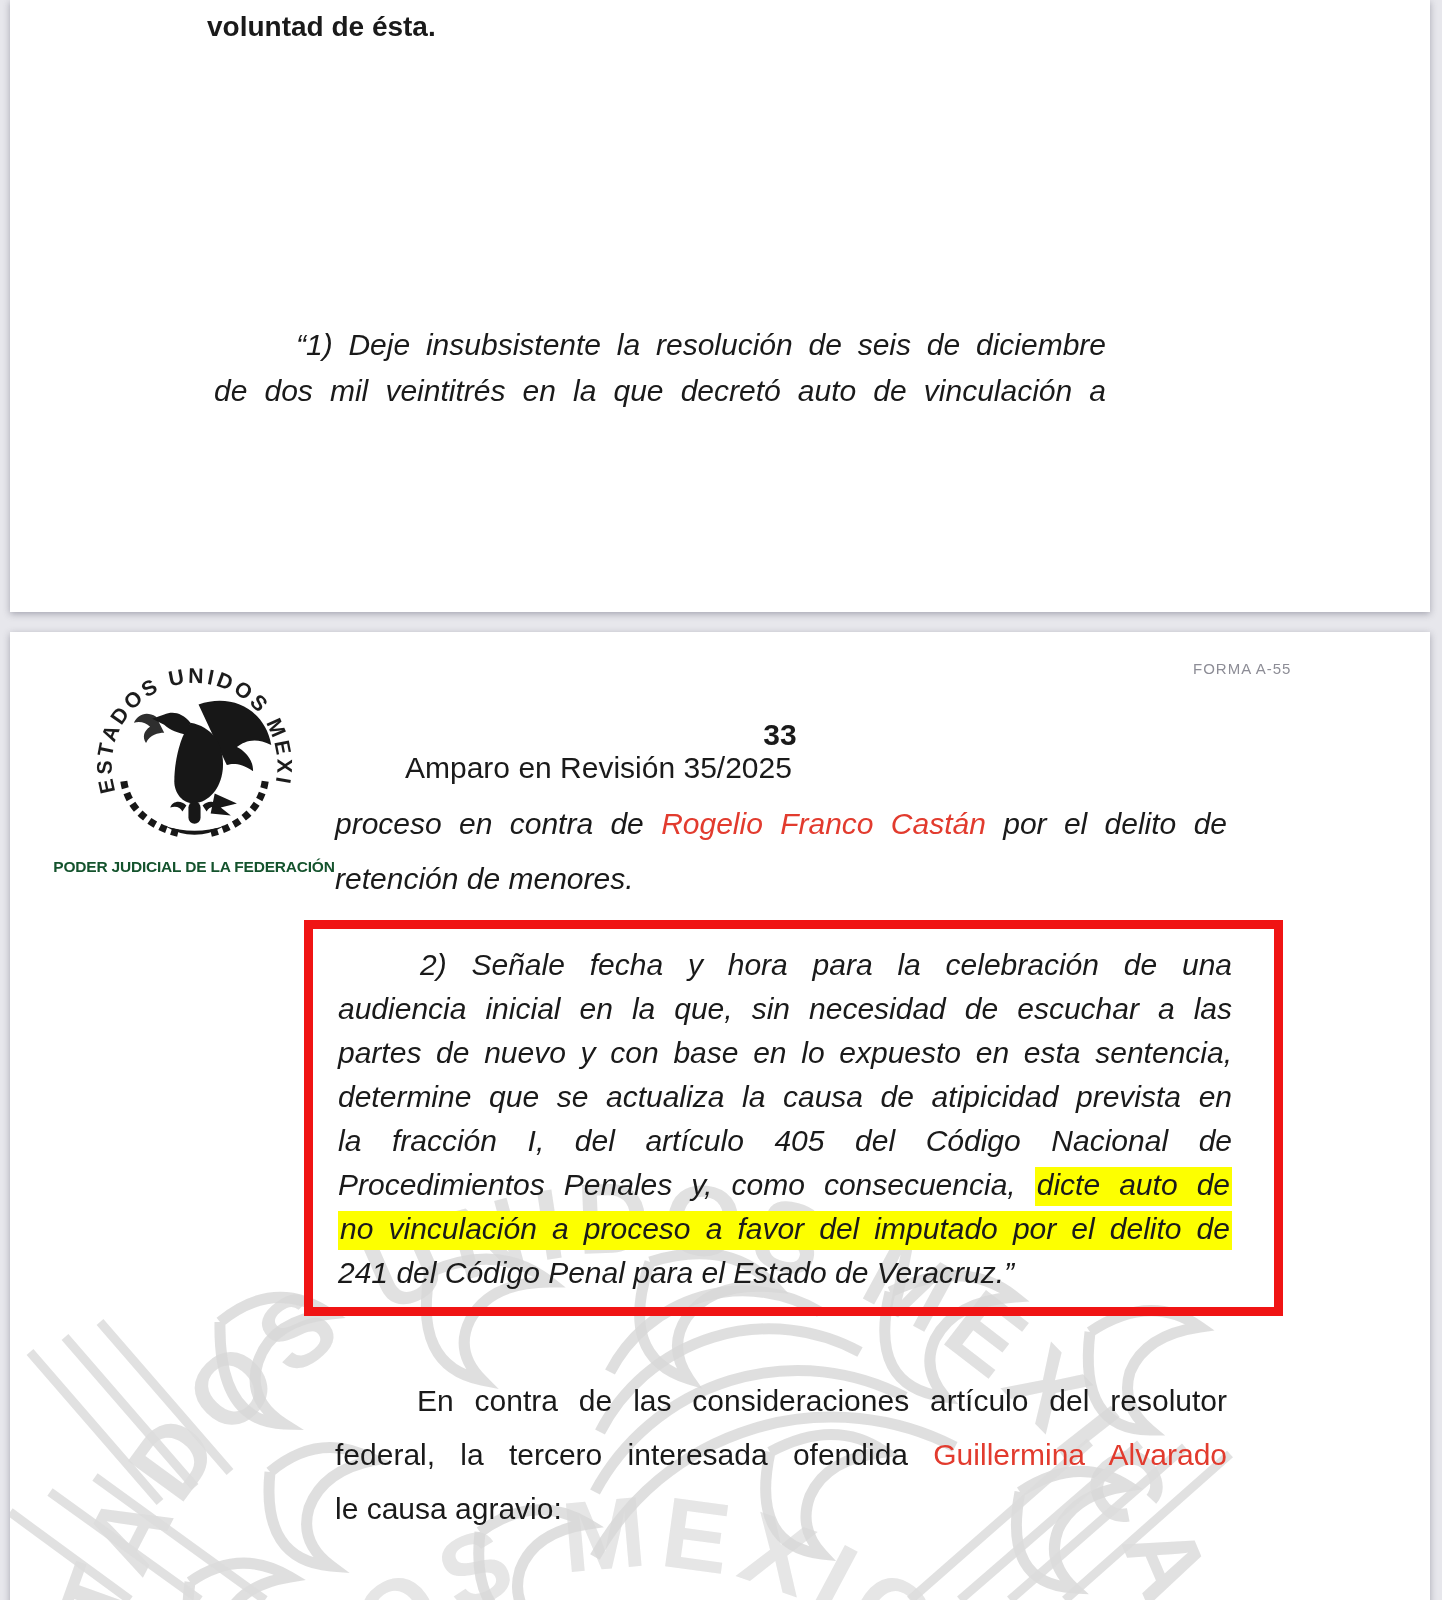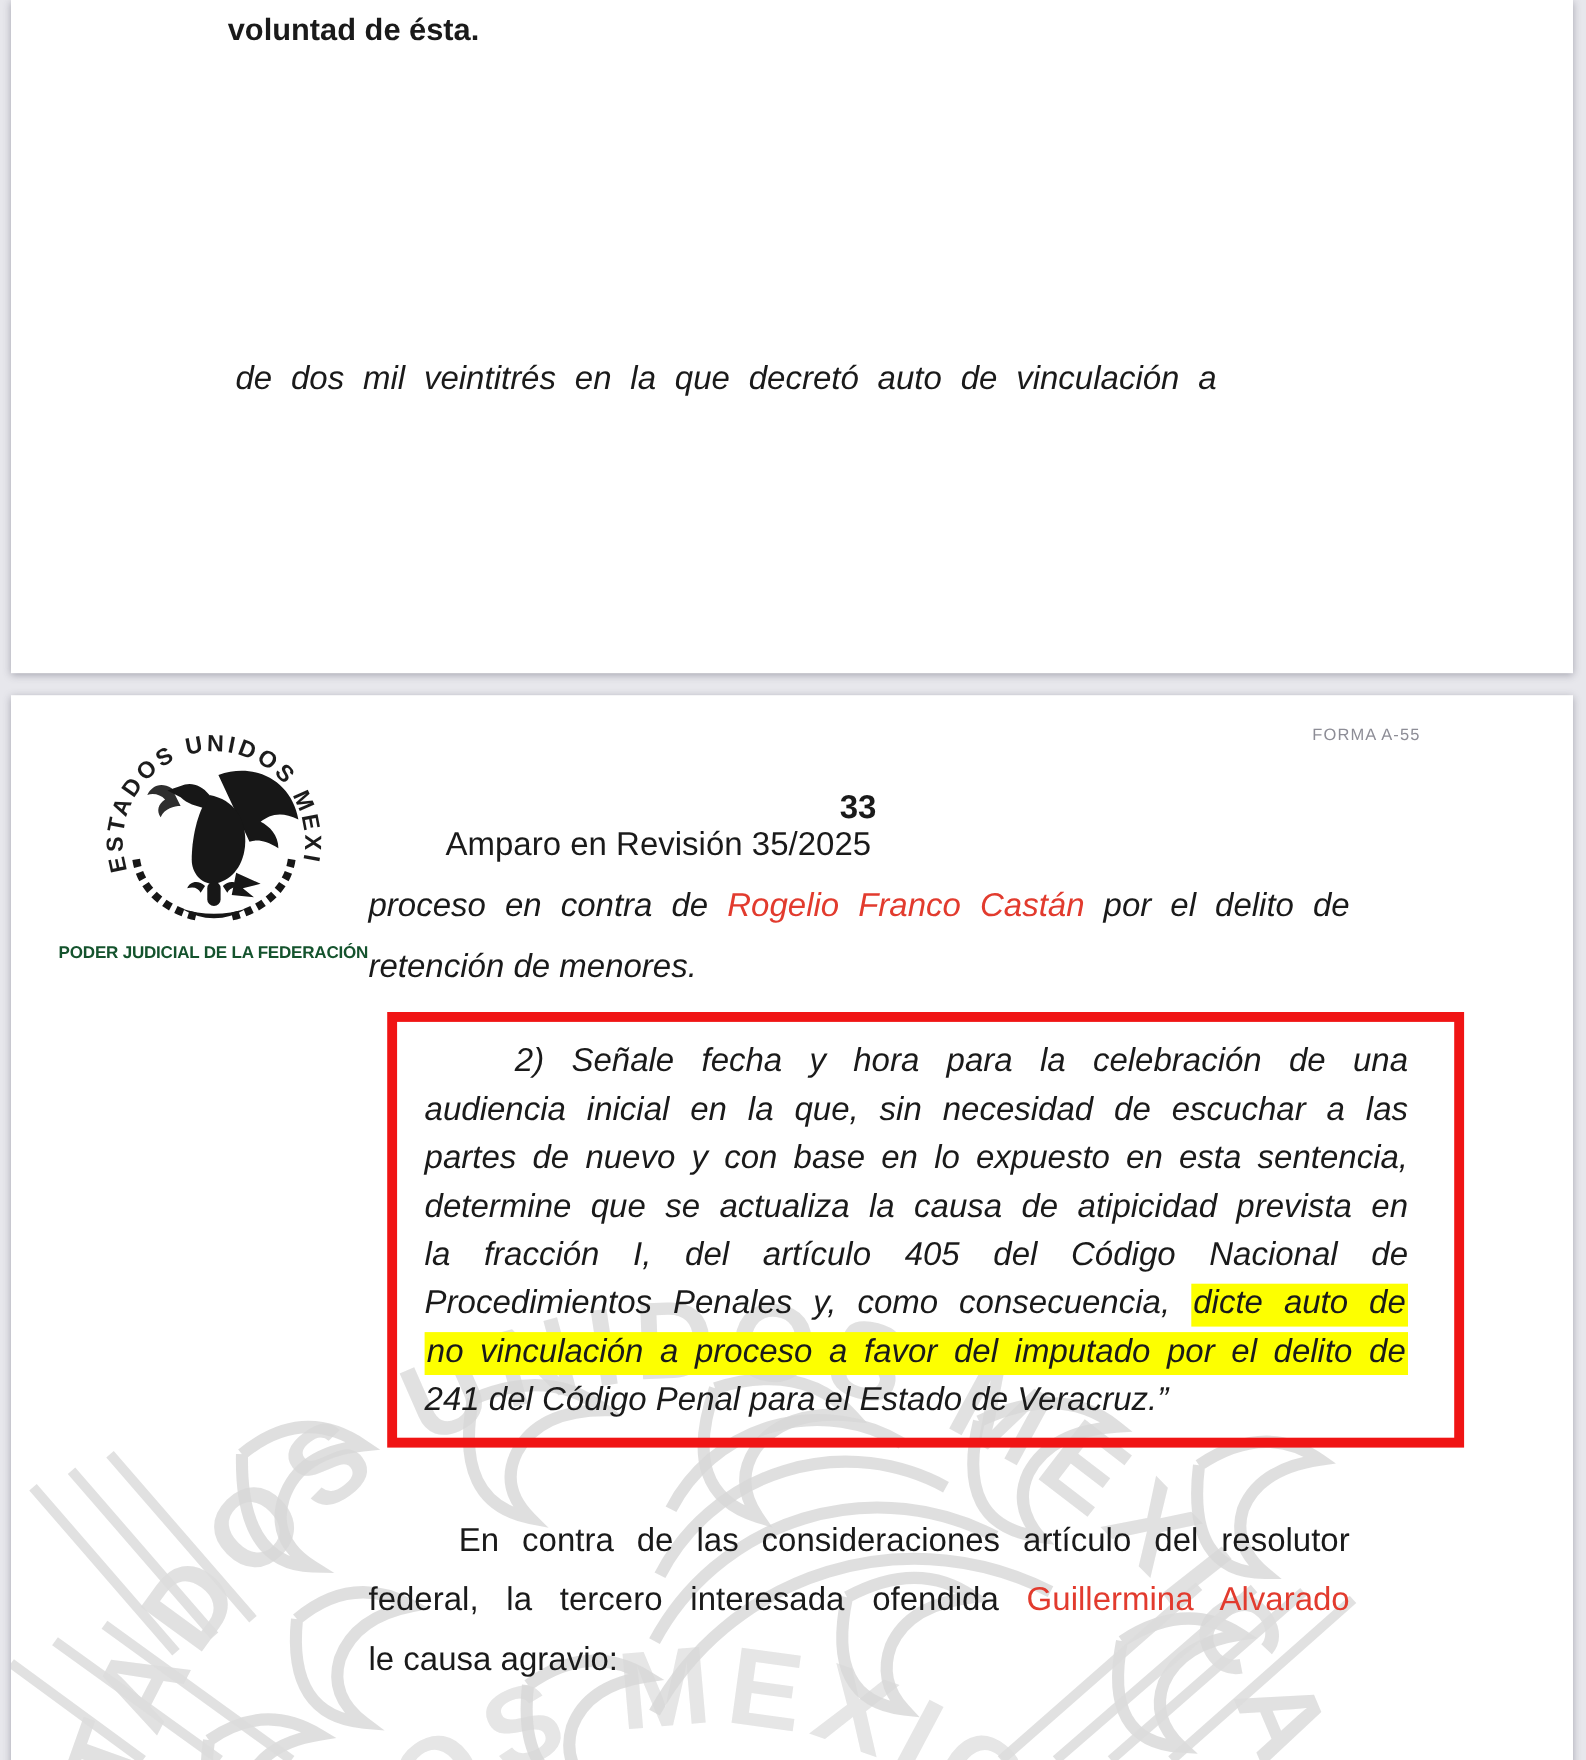--- a/index.html
+++ b/index.html
@@ -39,21 +39,21 @@
   #seal-label{margin-top:4px;font-size:15.5px;font-weight:bold;letter-spacing:-0.2px;color:#14532d;}
   #pagenum{position:absolute;left:325px;top:86px;width:890px;text-align:center;
            font-size:30px;font-weight:bold;}
   #casenum{position:absolute;left:395px;top:119px;width:890px;text-align:left;
            font-size:30px;font-weight:normal;}
   #p2-intro{left:325px;top:164px;width:892px;line-height:55px;}
   #redbox{
     left:294px;top:288px;width:979px;box-sizing:border-box;
     border:9px solid var(--box-red,#f01414);
     padding:14px 42px 12px 25px;
-    line-height:44px;background:transparent;margin-left:48px;
+    line-height:44px;background:transparent;
   }
   #p2-closing{left:325px;top:742px;width:892px;line-height:54px;}
 
   
   #watermark{position:absolute;left:0;top:0;pointer-events:none;}
   #watermark text{fill:var(--watermark-gray,#c9c9c9);font-weight:bold;
                   font-family:"Liberation Sans",sans-serif;}
   .wm-swirl path,.wm-arcs path{stroke:#d7d7d7;stroke-width:11;fill:none;opacity:.8;}
   .wm-hatch path{stroke:#dcdcdc;stroke-width:9;fill:none;opacity:.85;}
 
@@ -61,20 +61,21 @@
   .seal-text{font-weight:bold;fill:#1c1c1c;font-family:"Liberation Sans",sans-serif;}
   .seal-dark{fill:#171717;}
   .seal-laurel{stroke:#171717;stroke-width:7;fill:none;stroke-dasharray:7 5;}
 </style>
 </head>
 <body>
 
 <div class="page" id="page1">
   <div id="p1-closing">voluntad de ésta.</div>
   <div class="textblock italic" id="p1-quote">
+      <div class="line just ind"><span>“1) Deje insubsistente la resolución de seis de diciembre</span></div>
       <div class="line just"><span>de dos mil veintitrés en la que decretó auto de vinculación a</span></div>
     </div>
 </div>
 
 <div class="page" id="page2">
 
   <svg id="watermark" width="1420" height="978" viewBox="0 0 1420 978" aria-hidden="true">
     <defs>
       <path id="wmA" d="M 90,1160 A 540,540 0 0 1 1170,1160"></path>
       <path id="wmB" d="M 255,1315 A 380,380 0 0 1 1015,1315"></path>

